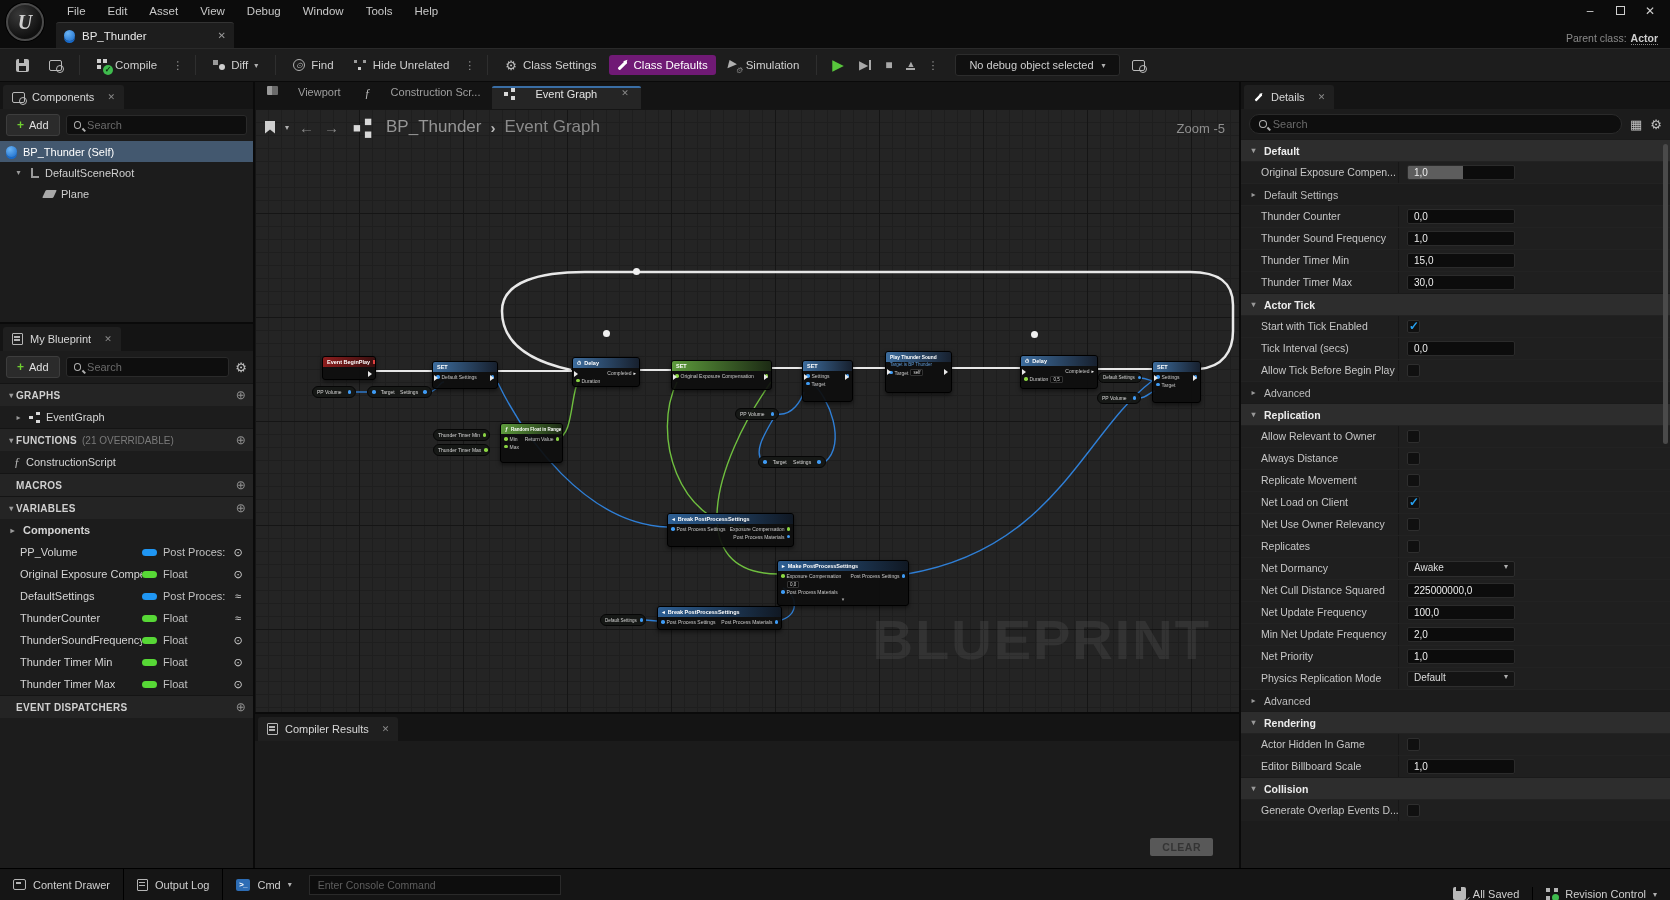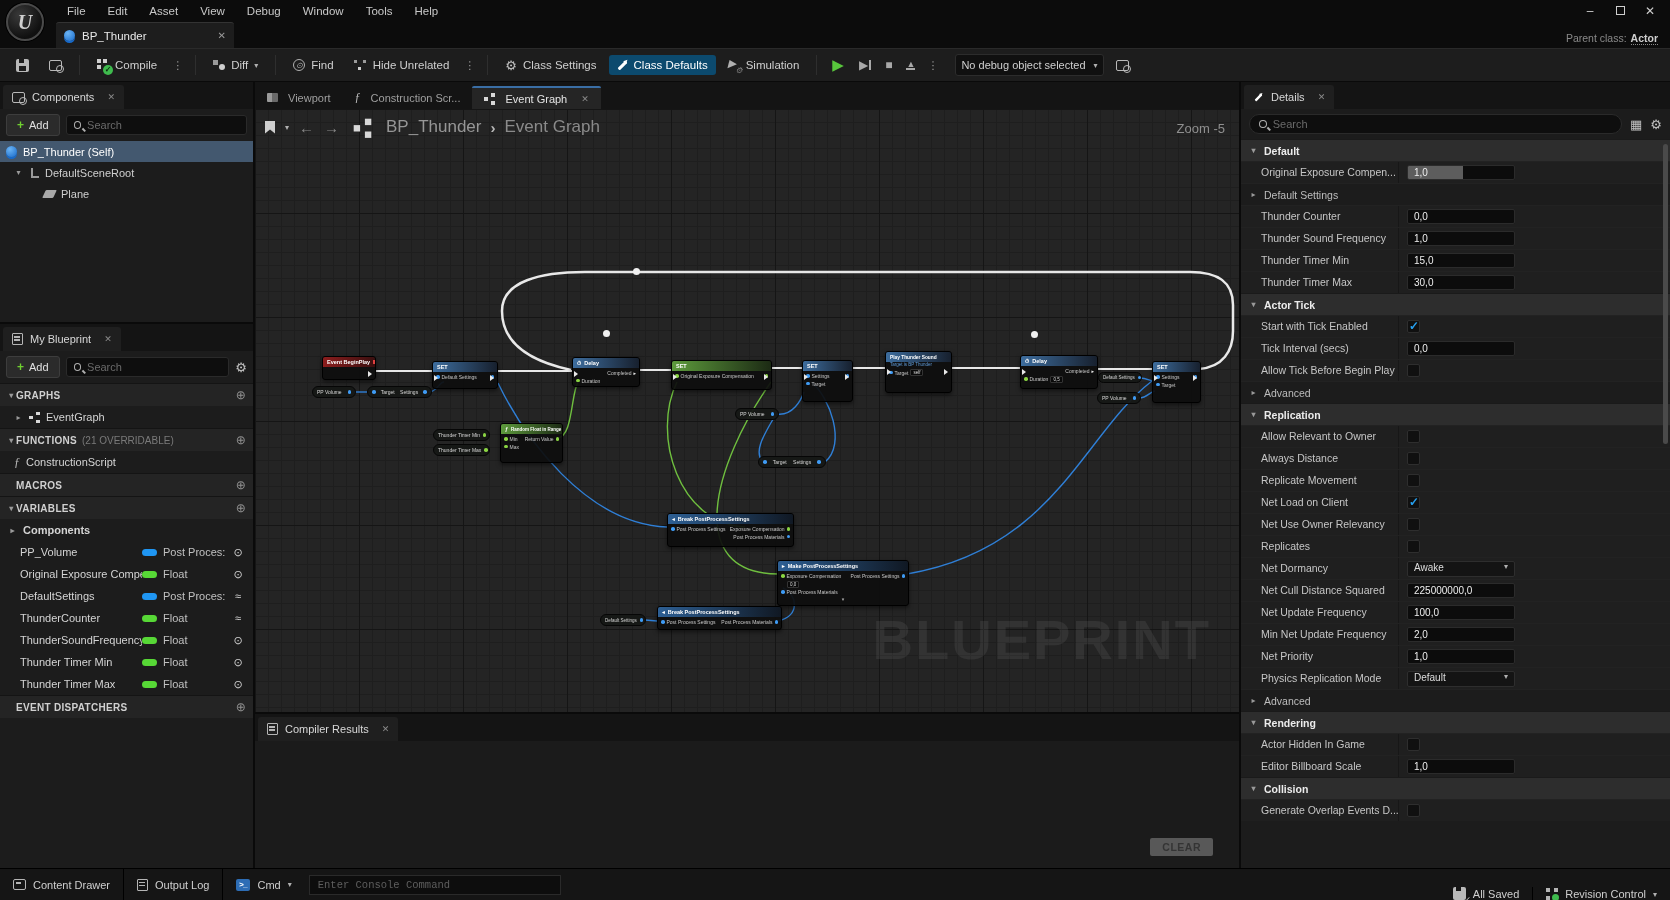--- a/index.html
+++ b/index.html
@@ -17,21 +17,21 @@
   .tabrow{height:26px;background:#0c0c0c;display:flex;align-items:flex-end;position:relative;flex:none}
   .doctab{margin-left:56px;height:26px;width:178px;background:#1d1d1d;border-top:1px solid #333;display:flex;align-items:center;gap:7px;padding:0 8px;border-radius:3px 3px 0 0}
   .bpdot{width:11px;height:11px;border-radius:50%;background:radial-gradient(circle at 35% 30%,#6ab4f5,#1769c9);box-shadow:0 2px 0 #1769c9}
   .doctab .t{font-size:11.5px;color:#e8e8e8;flex:1}
   .doctab .x{color:#9a9a9a;font-size:10px}
   .parentclass{position:absolute;right:12px;bottom:4px;font-size:10.5px;color:#8a8a8a}
   .parentclass b{color:#cfcfcf;font-weight:bold;border-bottom:1px dotted #8a8a8a;margin-left:4px}
   
   .toolbar{height:34px;background:#1d1d1d;border-top:1px solid #2a2a2a;border-bottom:1px solid #0a0a0a;display:flex;align-items:center;padding:0 8px;gap:4px;flex:none}
   .tbtn{display:flex;align-items:center;gap:6px;padding:4px 8px;border-radius:3px;font-size:11.5px;color:#cfcfcf;cursor:default;white-space:nowrap}
-  .tbtn.blue{background:#0c4a6e;color:#fff}
+  .tbtn.blue{background:#701a75;color:#fff}
   .tsep{width:1px;height:20px;background:#0a0a0a;border-right:1px solid #2e2e2e;margin:0 5px}
   .dots3{color:#9a9a9a;font-size:11px;padding:0 3px;letter-spacing:0}
   .chev{font-size:8px;color:#b0b0b0}
   .i-floppy{width:13px;height:13px;background:#b9b9b9;border-radius:2px;position:relative}
   .i-floppy::before{content:"";position:absolute;left:3px;top:0;width:5px;height:4px;background:#1d1d1d}
   .i-floppy::after{content:"";position:absolute;left:3px;bottom:1px;width:7px;height:5px;background:#1d1d1d}
   .i-browse{width:13px;height:11px;border:1.5px solid #b9b9b9;border-radius:2px;position:relative}
   .i-browse::after{content:"";position:absolute;right:-3px;bottom:-3px;width:6px;height:6px;border:1.5px solid #b9b9b9;border-radius:50%}
   .i-grid{position:relative;width:12px;height:12px}
   .i-grid::before{content:"";position:absolute;left:0;top:0;width:4px;height:4px;background:#cfcfcf;box-shadow:6px 0 0 #cfcfcf,0 6px 0 #cfcfcf}
@@ -49,21 +49,21 @@
   .i-pencil::after{content:"";position:absolute;right:-4px;top:-1px;border:2.5px solid transparent;border-left:4px solid #fff}
   .i-sim{position:relative;width:12px;height:12px}
   .i-sim::before{content:"▶";position:absolute;left:0;top:-2px;color:#b0b0b0;font-size:11px}
   .i-sim::after{content:"⚙";position:absolute;right:-3px;bottom:-4px;color:#808080;font-size:8px}
   .play{color:#58c63c;font-size:15px;padding:0 6px}
   .pctl{color:#a8a8a8;font-size:12px;padding:0 5px;display:flex;align-items:center}
   .stepbar{width:2px;height:10px;background:#a8a8a8;margin-left:1px}
   .eject{display:flex;flex-direction:column;align-items:center;line-height:6px;padding:0 5px}
   .eject i{font-style:normal;color:#a8a8a8;font-size:9px}
   .eject u{width:9px;height:2px;background:#a8a8a8;margin-top:1px;display:block}
-  .debugsel{background:#101010;border:1px solid #2c2c2c;border-radius:3px;padding:4px 5px;font-size:11px;color:#cfcfcf;display:flex;align-items:center;gap:8px;margin-left:10px}
+  .debugsel{background:#101010;border:1px solid #2c2c2c;border-radius:3px;padding:4px 13px;font-size:11px;color:#cfcfcf;display:flex;align-items:center;gap:8px;margin-left:10px}
   
   .main{flex:1;display:flex;background:#0a0a0a;min-height:0}
   .panel{background:#1c1c1c;display:flex;flex-direction:column;min-height:0}
   .ptabrow{height:27px;background:#141414;display:flex;align-items:flex-end;flex:none}
   .ptab{height:24px;background:#1f1f1f;display:flex;align-items:center;gap:7px;padding:0 9px;font-size:11px;color:#d8d8d8;border-radius:3px 3px 0 0;margin-left:3px}
   .ptab .x{color:#8a8a8a;font-size:9px;margin-left:6px}
   .addsearch{display:flex;align-items:center;gap:6px;padding:5px 6px;flex:none}
   .addbtn{background:#2b2b2b;border:1px solid #3d3d3d;border-radius:3px;padding:3px 10px;font-size:11px;color:#e0e0e0;display:flex;align-items:center;gap:5px}
   .addbtn b{color:#6fcf30;font-weight:bold;font-size:12px}
   .search{flex:1;background:#0e0e0e;border:1px solid #2a2a2a;border-radius:3px;display:flex;align-items:center;gap:6px;padding:3px 7px;min-width:0}
@@ -90,21 +90,21 @@
   .pill.blue{background:#1f96f3}
   .pill.green{background:#57d836}
   .vtype{width:66px;color:#c0c0c0;white-space:nowrap;overflow:hidden;flex:none}
   .veye{width:18px;text-align:center;color:#cfcfcf;font-size:11px;flex:none}
   .i-fx{color:#b9b9b9;font-size:12px;font-style:italic;font-family:"Liberation Serif",serif}
   .i-graphdots{position:relative;width:11px;height:11px;flex:none}
   .i-graphdots::before{content:"";position:absolute;left:0;top:4px;width:3.5px;height:3.5px;background:#d8d8d8;box-shadow:7px -4px 0 #d8d8d8,7px 4px 0 #d8d8d8}
   
   .centercol{flex:1;display:flex;flex-direction:column;min-width:0}
   .gtabs{height:27px;background:#141414;display:flex;align-items:flex-end;flex:none}
-  .gtab{height:23px;display:flex;align-items:center;gap:10px;padding:0 12px;font-size:11px;color:#9f9f9f}
+  .gtab{height:23px;display:flex;align-items:flex-start;gap:20px;padding:0 12px;font-size:11px;color:#9f9f9f}
   .gtab.active{background:#252525;color:#e4e4e4;border-top:2px solid #3a6ea5;border-radius:2px 2px 0 0}
   .gtab .x{font-size:9px;color:#8a8a8a;margin-left:4px}
   .i-viewport{width:11px;height:9px;background:linear-gradient(90deg,#9a9a9a 45%,#6a6a6a 45%);border-radius:1px}
   .canvas{position:relative;flex:1;background-color:#242424;min-height:0;overflow:hidden;
     background-image:
       linear-gradient(#151515 1px,transparent 1px),linear-gradient(90deg,#151515 1px,transparent 1px),
       linear-gradient(#1e1e1e 1px,transparent 1px),linear-gradient(90deg,#1e1e1e 1px,transparent 1px);
     background-size:104px 104px,104px 104px,13px 13px,13px 13px}
   .breadbar{position:absolute;left:10px;top:8px;display:flex;align-items:center;gap:10px;z-index:6}
   .breadbar .nav{color:#8a8a8a;font-size:15px}
@@ -163,21 +163,21 @@
   
   .statusbar{height:32px;background:#151515;border-top:1px solid #000;display:flex;align-items:stretch;flex:none}
   .sbtn{display:flex;align-items:center;gap:7px;padding:0 13px;font-size:11px;color:#cfcfcf;border-right:1px solid #000}
   .sbtn.noline{border-right:none}
   .i-drawer{width:13px;height:11px;border:1.5px solid #b5b5b5;border-radius:2px;position:relative}
   .i-drawer::after{content:"";position:absolute;left:2px;top:2px;width:5px;height:2px;background:#b5b5b5}
   .i-log{width:11px;height:12px;border:1.5px solid #b5b5b5;border-radius:1px;position:relative}
   .i-log::after{content:"";position:absolute;left:1px;top:2px;width:6px;height:1.5px;background:#b5b5b5;box-shadow:0 3px 0 #b5b5b5}
   .i-cmd{width:14px;height:12px;background:#2d6db5;border-radius:2px;color:#fff;font-size:8px;line-height:12px;text-align:center;font-weight:bold}
   .console{align-self:center;width:252px;height:20px;background:#0d0d0d;border:1px solid #2a2a2a;margin-left:4px;display:flex;align-items:center;padding:0 8px}
-  .console input{background:transparent;border:none;outline:none;width:100%;color:#777;font-size:10.5px;font-family:Liberation Mono, monospace}
+  .console input{background:transparent;border:none;outline:none;width:100%;color:#777;font-size:10.5px;font-family:Liberation Sans, sans-serif}
   .console input::placeholder{color:#5e5e5e}
   .srights{margin-left:auto;display:flex;align-items:flex-end}
   .i-saved{width:13px;height:13px;background:#b9b9b9;border-radius:2px;position:relative}
   .i-saved::before{content:"";position:absolute;left:3px;top:0;width:5px;height:4px;background:#151515}
   .i-saved::after{content:"✓";position:absolute;right:-4px;bottom:-5px;color:#d8d8d8;font-size:9px}
   .i-rev{position:relative;width:12px;height:12px}
   .i-rev::before{content:"";position:absolute;left:0;top:0;width:4px;height:4px;background:#b5b5b5;box-shadow:8px 0 0 #b5b5b5,0 8px 0 #b5b5b5}
   .i-rev::after{content:"";position:absolute;right:-1px;bottom:-1px;width:7px;height:7px;background:#3fbb4e;border-radius:50%}
 </style>
 </head>

